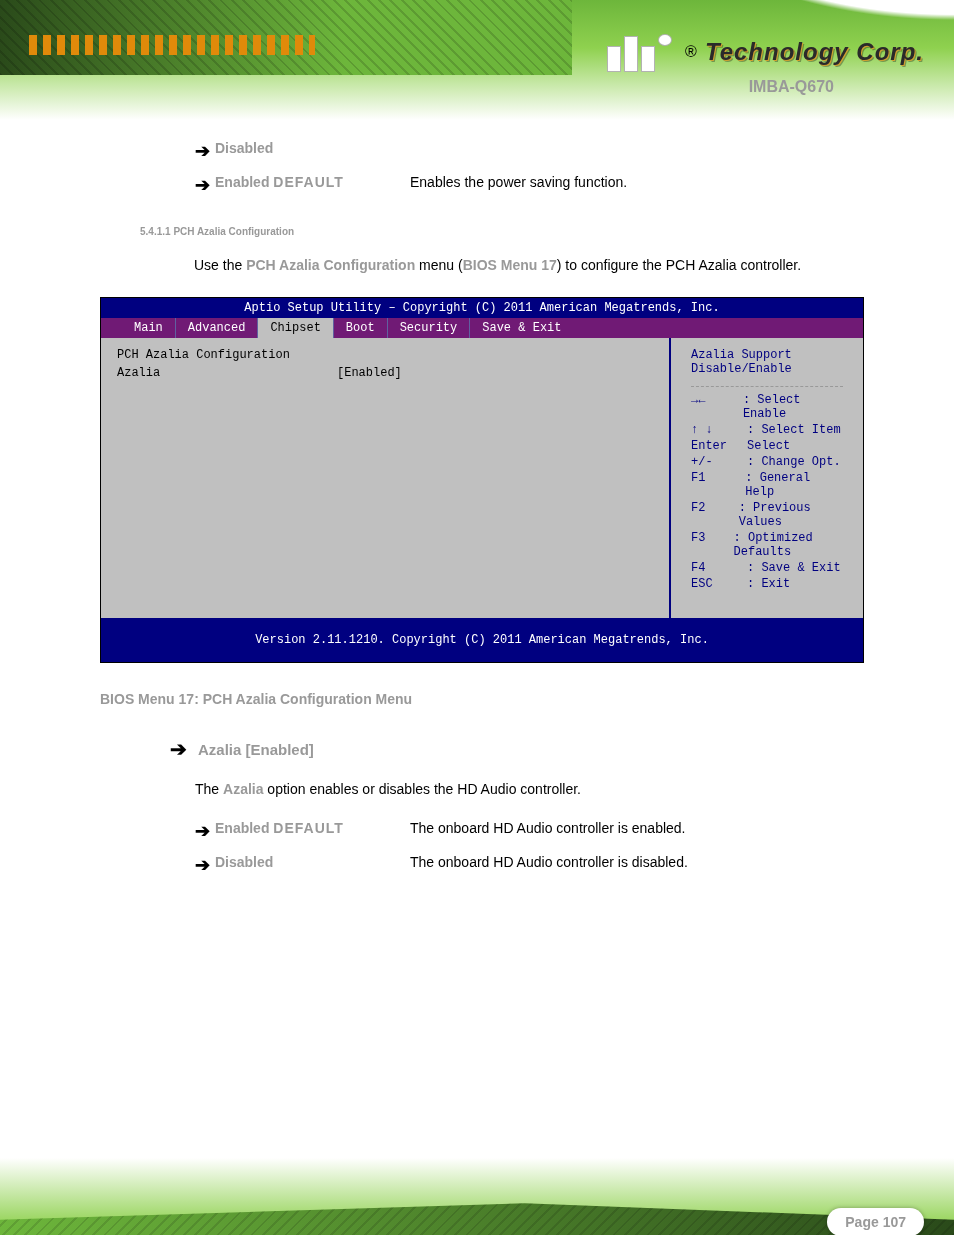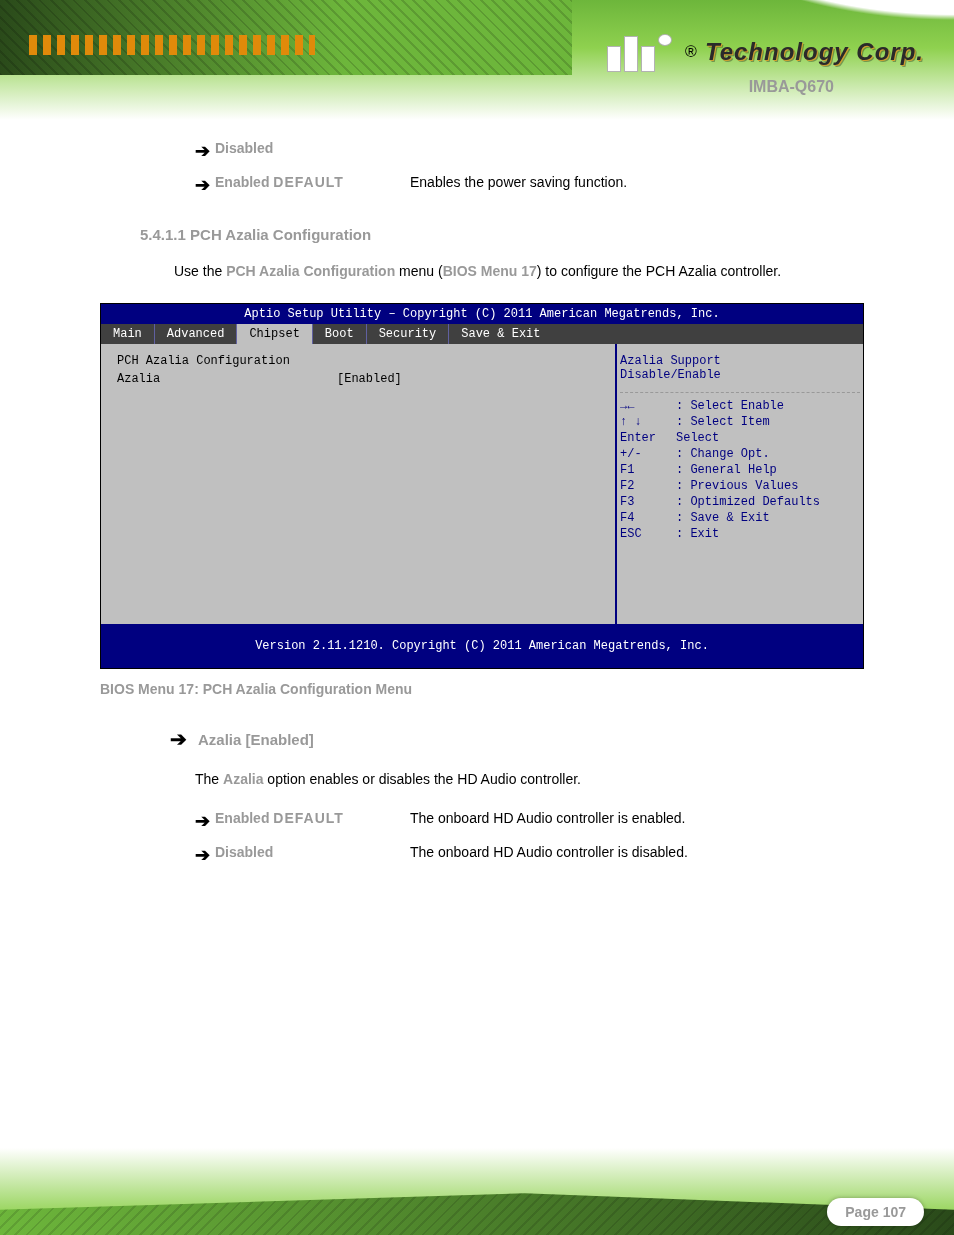--- a/index.html
+++ b/index.html
@@ -90,46 +90,47 @@
     font-size: 14px;
     font-variant: small-caps;
     color: #999;
     letter-spacing: 1px;
   }
   .opt-desc { flex: 1; color:#000; }
   .section-heading {
     font-weight: bold;
     color: #999;
     margin: 20px 0 14px 0;
-    font-size: 15px;
+    font-size: 10px;
   }
   .intro-para {
-    margin: 0 0 18px 34px;
+    margin: 0 0 18px 54px;
     line-height: 2.0;
     text-align: justify;
   }
   .intro-para .bold-ghost { font-weight:bold; color:#999; }
   .bios-box {
     border: 1px solid #000;
     background: #c0c0c0;
     font-family: "Courier New", monospace;
     font-size: 12px;
-    margin: 0 -20px 12px -40px;
+    margin: 0 -20px 28px -40px;
   }
   .bios-title {
     background: #000080;
     color: #fff;
     text-align: center;
     padding: 3px 0;
     font-weight: normal;
   }
   .bios-tabs {
     display: flex;
-    background: #404040;
+    background: #701a75;
     color: #fff;
+    padding-left: 21px;
   }
   .bios-tab {
     padding: 3px 12px;
     border-right: 1px solid #6060a0;
   }
   .bios-tab.active {
     background: #c0c0c0;
     color: #000;
   }
   .bios-body {
@@ -138,22 +139,22 @@
   }
   .bios-left {
     flex: 1;
     padding: 10px 16px;
     border-right: 2px solid #000080;
   }
   .bios-left .row-setting { display:flex; margin:4px 0; }
   .bios-left .row-setting .lbl { width: 220px; }
   .bios-left .row-setting .val { color:#000; }
   .bios-right {
-    width: 246px;
-    padding: 10px 3px;
+    width: 192px;
+    padding: 10px 20px;
     color: #000080;
     font-size: 12px;
   }
   .bios-right .help-line { margin: 2px 0; display:flex; }
   .bios-right .help-line .k { width: 56px; }
   .bios-right .divider { margin: 10px 0 6px; border-top:1px dashed #999; }
   .bios-footer {
     background: #000080;
     color: #fff;
     text-align: center;

